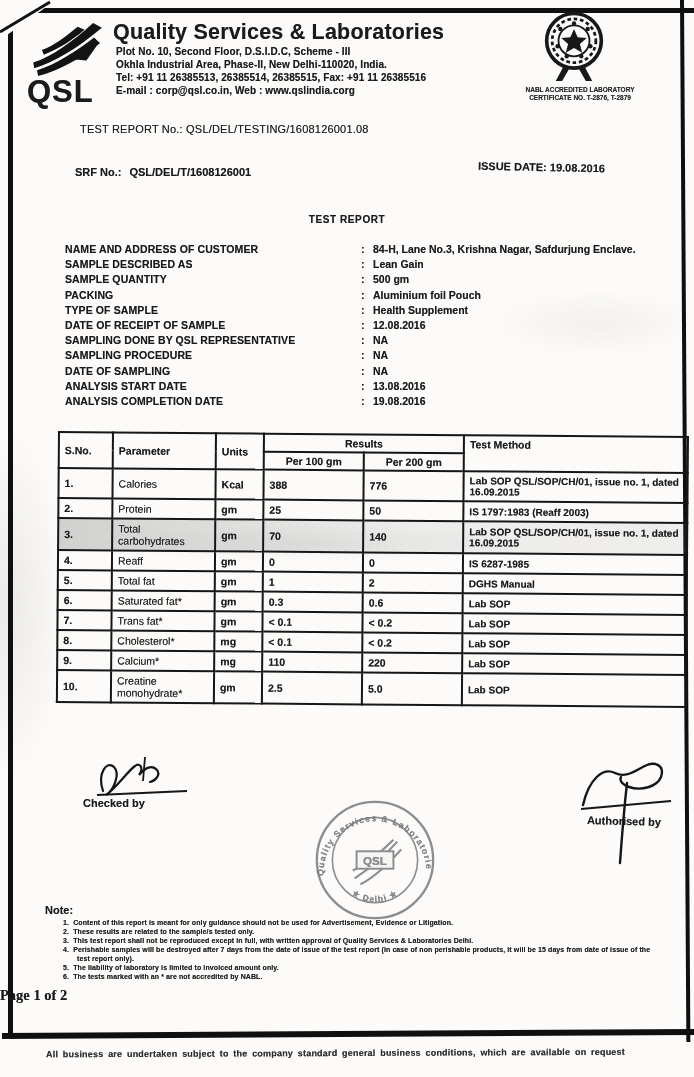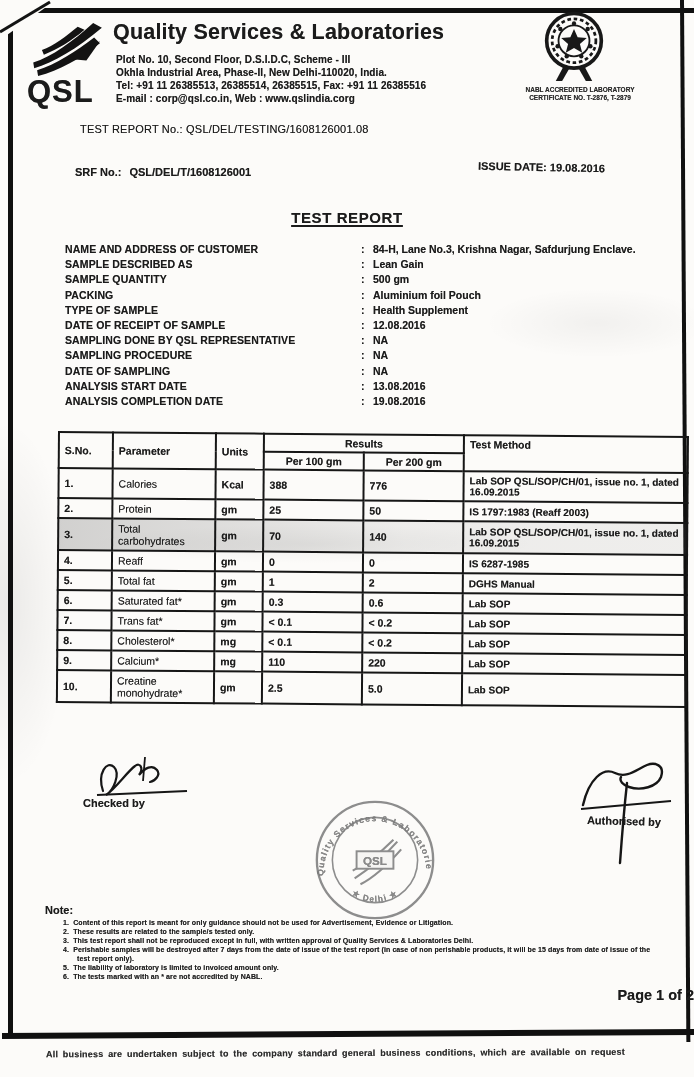--- a/index.html
+++ b/index.html
@@ -19,31 +19,31 @@
   .b-top { position:absolute; left:8px; top:8px; width:686px; height:5px; background:#101010; }
   .b-left { position:absolute; left:8px; top:8px; width:5px; height:1028px; background:#101010; }
   .b-right { position:absolute; left:680px; top:0; width:4px; height:1042px; background:#101010; transform:rotate(-0.35deg); transform-origin:top center; }
   .b-bottom { position:absolute; left:2px; top:1031px; width:692px; height:6px; background:#101010; transform:rotate(-0.35deg); }
   .dogear { position:absolute; left:0; top:0; z-index:5; }
 
   
   .logo-swoosh { position:absolute; left:30px; top:20px; }
   .logo-text { position:absolute; left:27px; top:74px; font-size:31px; font-weight:700; letter-spacing:1px; }
   .company-name { position:absolute; left:113px; top:20px; font-size:21.5px; font-weight:700; letter-spacing:0.2px; }
-  .addr { position:absolute; left:116px; top:53px; font-size:10px; font-weight:700; line-height:13px; letter-spacing:0.1px; }
+  .addr { position:absolute; left:116px; top:45px; font-size:10px; font-weight:700; line-height:13px; letter-spacing:0.1px; }
   .seal { position:absolute; left:533px; top:8px; }
   .nabl-text { position:absolute; left:500px; top:86px; width:160px; text-align:center; font-size:6.5px; font-weight:700; line-height:8px; color:#2a2a2a; }
   .report-no { position:absolute; left:80px; top:123px; font-size:11px; font-weight:400; letter-spacing:0.2px; }
 
   .srf { position:absolute; left:75px; top:166px; font-size:11px; font-weight:700; }
   .srf .v { margin-left:8px; }
   .issue-date { position:absolute; left:478px; top:161px; font-size:11px; font-weight:700; transform:rotate(1.2deg); }
 
   .title-wrap { position:absolute; left:0; top:209px; width:100%; text-align:center; }
-  .title-wrap span { font-size:15px; font-weight:700; letter-spacing:0.6px; text-decoration:underline; text-decoration-thickness:2px; text-underline-offset:2px; }
+  .title-wrap span { font-size:10px; font-weight:700; letter-spacing:0.6px; text-decoration-thickness:2px; text-underline-offset:2px; }
 
   
   .details { position:absolute; left:65px; top:242px; width:605px; }
   .d-row { display:flex; align-items:flex-start; }
   .d-label { width:296px; font-size:10.5px; font-weight:700; line-height:15.2px; letter-spacing:0.1px; flex:none; }
   .d-colon { width:12px; font-size:10.5px; font-weight:700; line-height:15.2px; flex:none; }
   .d-val { font-size:10.5px; font-weight:600; line-height:15.2px; }
 
   
   .tbl-wrap { position:absolute; left:58px; top:431px; width:629px; transform:rotate(0.45deg); transform-origin:top left; }
@@ -66,21 +66,21 @@
   .sig2 { position:absolute; left:540px; top:2px; }
   .authorised-by { position:absolute; left:552px; top:60px; font-size:11px; font-weight:700; transform:rotate(1.5deg); }
 
   
   .note { position:absolute; left:45px; top:904px; width:620px; }
   .note-h { font-size:11px; font-weight:700; }
   .note ol { list-style:none; counter-reset:n; margin-top:2px; margin-left:18px; }
   .note li { counter-increment:n; font-size:7px; font-weight:700; line-height:9px; color:#222; padding-left:14px; text-indent:-14px; letter-spacing:0.1px; }
   .note li::before { content:counter(n) ".\00a0\00a0"; }
 
-  .page-num { position:absolute; left:0; top:987px; width:100%; text-align:right; font-family:Liberation Sans, sans-serif; font-size:14.5px; font-weight:700; }
+  .page-num { position:absolute; left:0; top:987px; width:100%; text-align:left; font-family:Liberation Serif, serif; font-size:14.5px; font-weight:700; }
 
   .disclaimer { position:absolute; left:46px; top:1048px; width:620px; font-size:9px; font-weight:700; color:#2d2d2d; letter-spacing:0.2px; transform:rotate(-0.25deg); word-spacing:2px; }
 </style>
 </head>
 <body>
 
 <div class="page">
 
   <div class="b-top"></div>
   <div class="b-left"></div>

